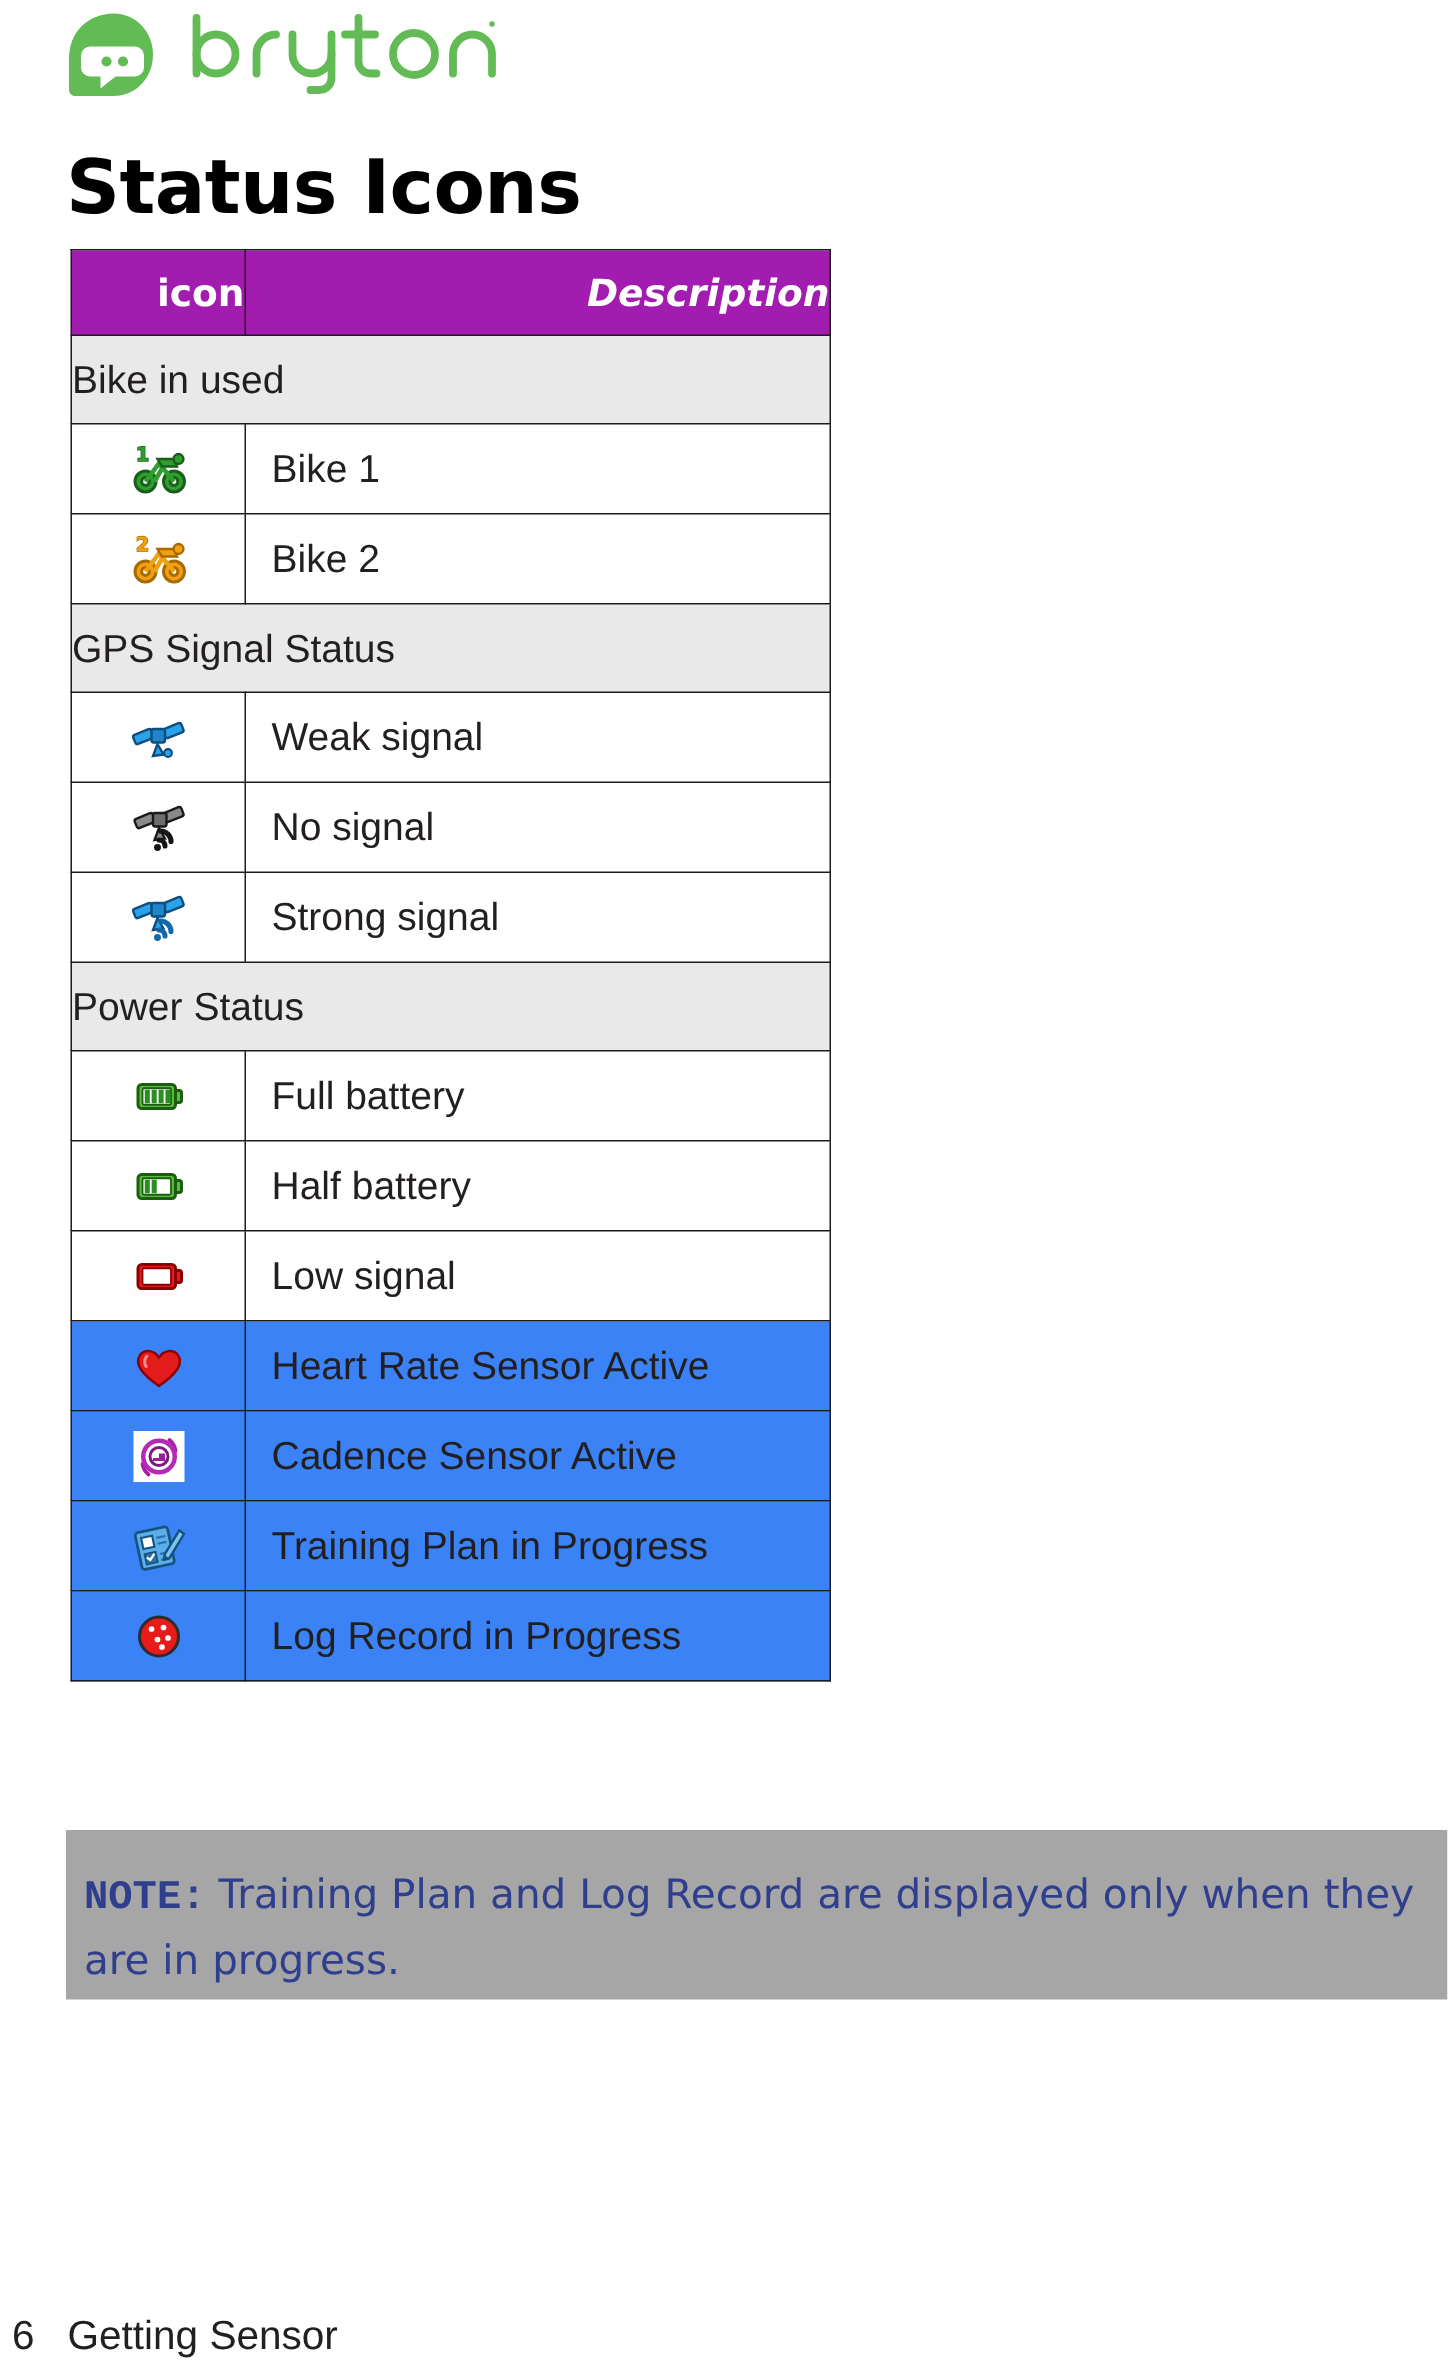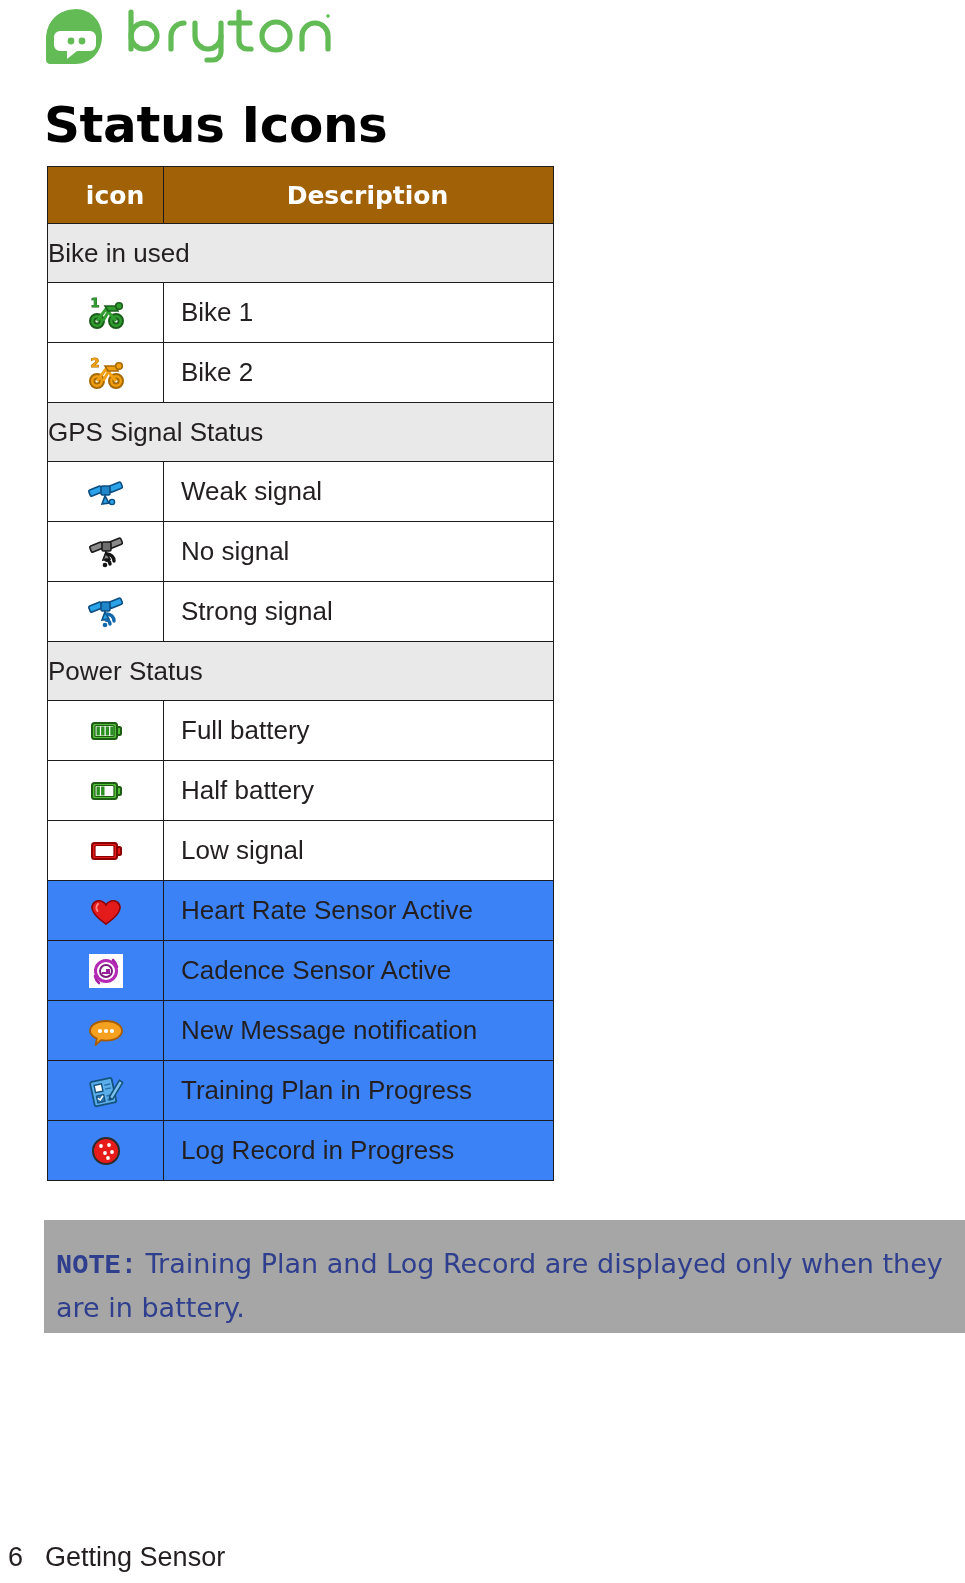--- a/index.html
+++ b/index.html
@@ -54,32 +54,32 @@
     width: 507px;
     border-collapse: collapse;
     table-layout: fixed;
   }
   #icon-table td, #icon-table th {
     border: 1.6px solid #1c1c1c;
     padding: 0;
     margin: 0;
   }
   .hdr-row th {
-    background: #a16207;
+    background: #a21caf;
     border-color: #231f20;
     color: #ffffff;
     height: 56px;
-    text-align: center;
+    text-align: right;
     font-size: 25px;
     font-weight: bold;
     font-family: "DejaVu Sans", sans-serif;
     vertical-align: middle;
   }
   .hdr-icon { padding-left: 19px !important; width: 96px; }
-  .hdr-desc { padding-left: 18px !important; }
+  .hdr-desc { padding-left: 18px !important; font-style: italic; }
 
   .section-row td {
     background: #e9e9e9;
     height: 58px;
     font-size: 26px;
     color: #231f20;
     vertical-align: middle;
   }
 
   .item-row td { height: 59px; vertical-align: middle; }
@@ -320,30 +320,20 @@
           <path d="M13 32 a12 12 0 0 1 -4 -7"></path>
         </g>
         <circle cx="20" cy="20" r="10.5" fill="none" stroke="#b42ab4" stroke-width="3"></circle>
         <circle cx="20" cy="20" r="6" fill="#ffffff" stroke="#7d1a7d" stroke-width="2"></circle>
         <path d="M16 21 h4 v-3 h4 v5 h-8 z" fill="#9a1f9a"></path>
       </svg></span></td>
         <td class="cell-desc">Cadence Sensor Active</td>
       </tr>
       <tr class="item-row gray">
         <td class="cell-icon"><span class="icon-wrap"><svg viewBox="0 0 40 40" width="40" height="40">
-        <path d="M20 10 C29.5 10 36 14.4 36 19.8 C36 25.2 29.5 29.6 20 29.6 C18.2 29.6 16.5 29.45 15 29.17
-                 L9.5 34 L10.9 27.6 C6.9 25.8 4 23 4 19.8 C4 14.4 10.5 10 20 10 Z" fill="#f5a01e" stroke="#a85c00" stroke-width="1.8" stroke-linejoin="round"></path>
-        <circle cx="14" cy="20" r="2.1" fill="#ffffff"></circle>
-        <circle cx="20" cy="20" r="2.1" fill="#ffffff"></circle>
-        <circle cx="26" cy="20" r="2.1" fill="#ffffff"></circle>
-      </svg></span></td>
-        <td class="cell-desc">New Message notification</td>
-      </tr>
-      <tr class="item-row gray">
-        <td class="cell-icon"><span class="icon-wrap"><svg viewBox="0 0 40 40" width="40" height="40">
         <g transform="rotate(-12 20 20)">
           <rect x="6" y="8" width="22" height="25" rx="2" fill="#5aaeea" stroke="#15537f" stroke-width="1.8"></rect>
           <rect x="9.5" y="12" width="7.5" height="7.5" fill="#ffffff" stroke="#15537f" stroke-width="1.4"></rect>
           <rect x="9.5" y="23" width="7.5" height="7" fill="#2b6fa8" stroke="#15537f" stroke-width="1.2"></rect>
           <path d="M10.5 25.5 l2 2 l3.5 -3.5" stroke="#ffffff" stroke-width="1.5" fill="none"></path>
           <path d="M19.5 14 h6 M19.5 18 h6 M19.5 25 h6 M19.5 29 h6" stroke="#2b6fa8" stroke-width="1.4"></path>
         </g>
         <g transform="rotate(8 28 16)">
           <path d="M25 26 L32.5 8.5 L36 10.5 L28.5 28 L25.2 29.5 Z" fill="#7cc3f0" stroke="#15537f" stroke-width="1.6" stroke-linejoin="round"></path>
           <path d="M25.2 29.5 L25 26 L28.5 28 Z" fill="#15537f"></path>
@@ -359,19 +349,19 @@
         <circle cx="26" cy="21" r="1.9" fill="#ffffff"></circle>
         <circle cx="19" cy="22" r="1.9" fill="#ffffff"></circle>
         <circle cx="22" cy="27" r="1.9" fill="#ffffff"></circle>
       </svg></span></td>
         <td class="cell-desc">Log Record in Progress</td>
       </tr>
     </tbody>
 </table>
 
 <div id="note-box">
-  <div id="note-text"><span id="note-label">NOTE:</span><span id="note-body"> Training Plan and Log Record are displayed only when they are in battery.</span></div>
+  <div id="note-text"><span id="note-label">NOTE:</span><span id="note-body"> Training Plan and Log Record are displayed only when they are in progress.</span></div>
 </div>
 
 <div id="footer">
   <span id="footer-page">6</span>
   <span id="footer-section">Getting Sensor</span>
 </div>
 
 </body></html>

